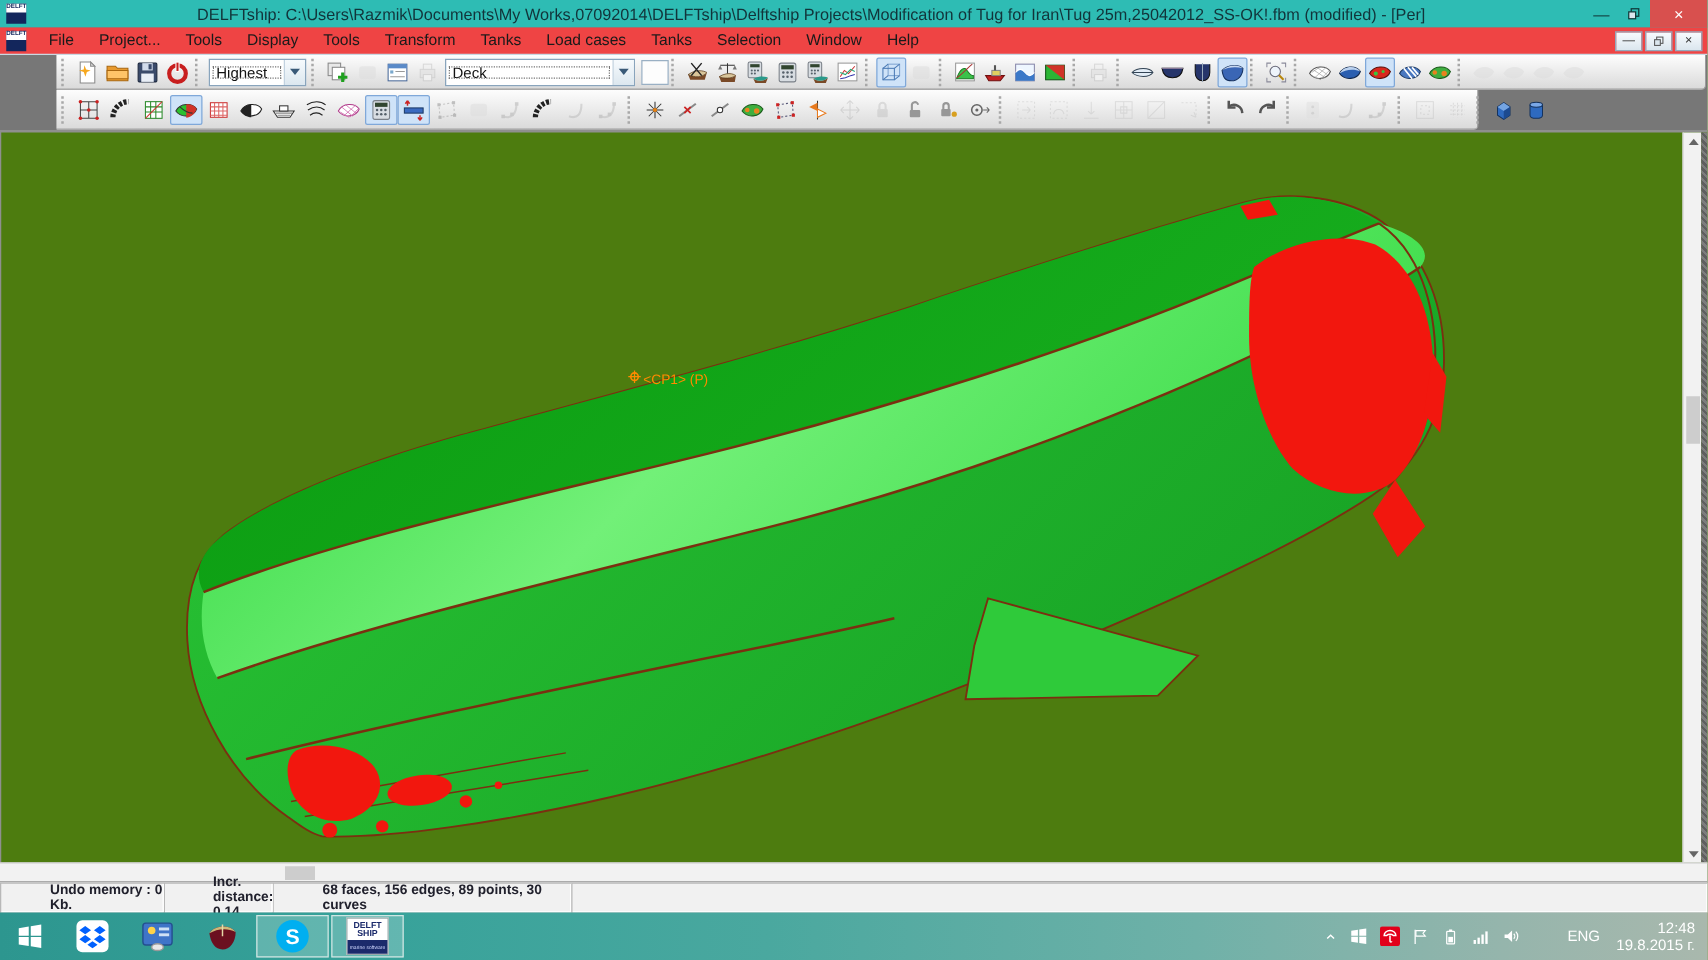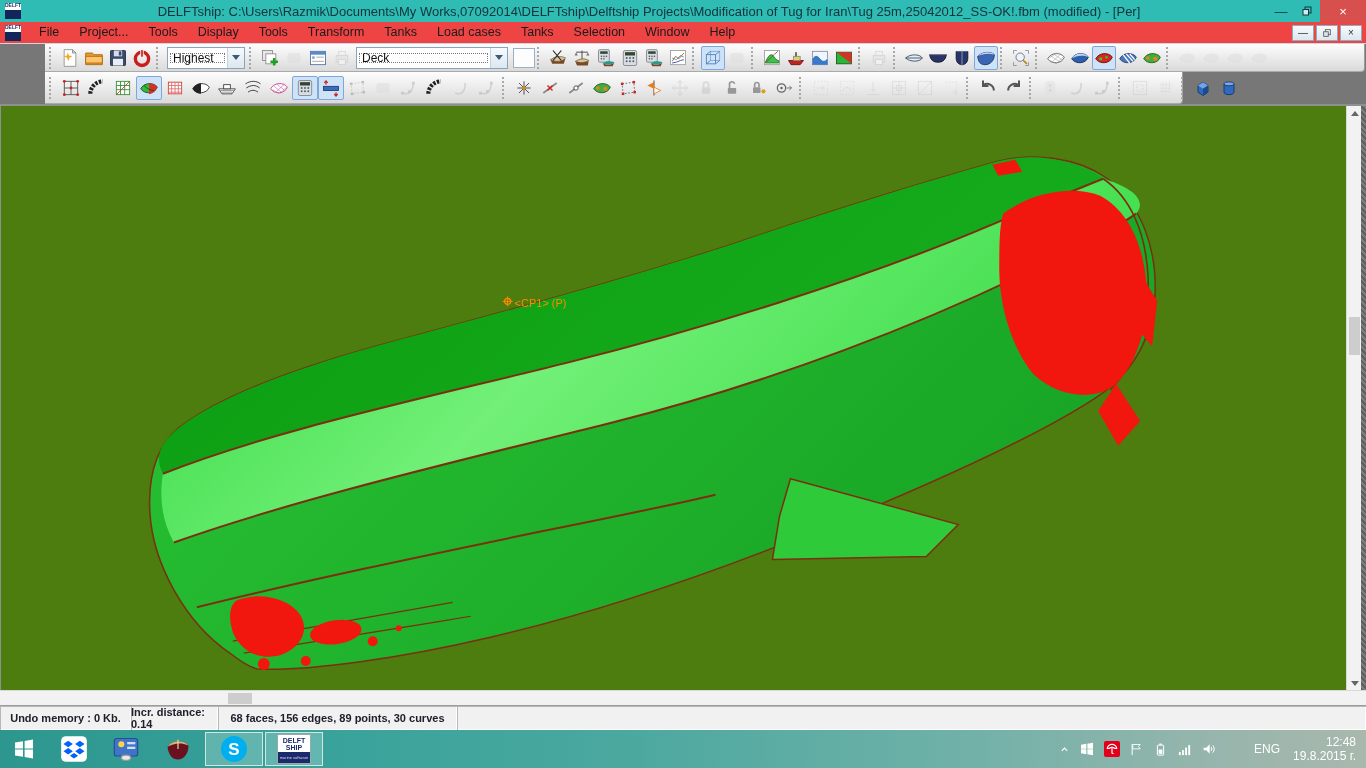--- a/index.html
+++ b/index.html
@@ -64,21 +64,21 @@
 
   
   .hscroll { position:absolute; left:0; top:690px; width:1366px; height:15px; background:#f2f2f2;
     border-top:1px solid #d8d8d8; }
   .hthumb { position:absolute; left:228px; top:2px; width:24px; height:11px; background:#cdcdcd; }
 
   
   .statusbar { position:absolute; left:0; top:705px; width:1366px; height:25px; background:#f1f1f1;
     border-top:1px solid #9c9c9c; display:flex; }
   .spanel { height:100%; display:flex; align-items:center; justify-content:center;
-    font-size:11px; font-weight:700; color:#20202c; box-shadow:inset 1px 1px 0 #b8b8b8, inset -1px -1px 0 #ffffff; }
+    font-size:11px; font-weight:700; color:#20202c; box-shadow:inset 1px 1px 0 #b8b8b8, inset -1px -1px 0 #ffffff;padding-left:40px; }
   .spanel.p1 { width:131px; } .spanel.p2 { width:87px; } .spanel.p3 { width:239px; } .spanel.p4 { flex:1; }
 
   
   .taskbar { position:absolute; left:0; top:730px; width:1366px; height:38px;
     background:linear-gradient(90deg,#2d968f 0%,#37a29a 22%,#4aa89f 45%,#6fb1a8 70%,#95b5ac 88%,#a9b8ad 100%);
     display:flex; align-items:center; }
   .tk { height:38px; display:flex; align-items:center; justify-content:center; }
   .tk.start { width:48px; }
   .tk.app { width:52px; }
   .task-active { height:34px; margin:0 1px; display:flex; align-items:center; justify-content:center;

